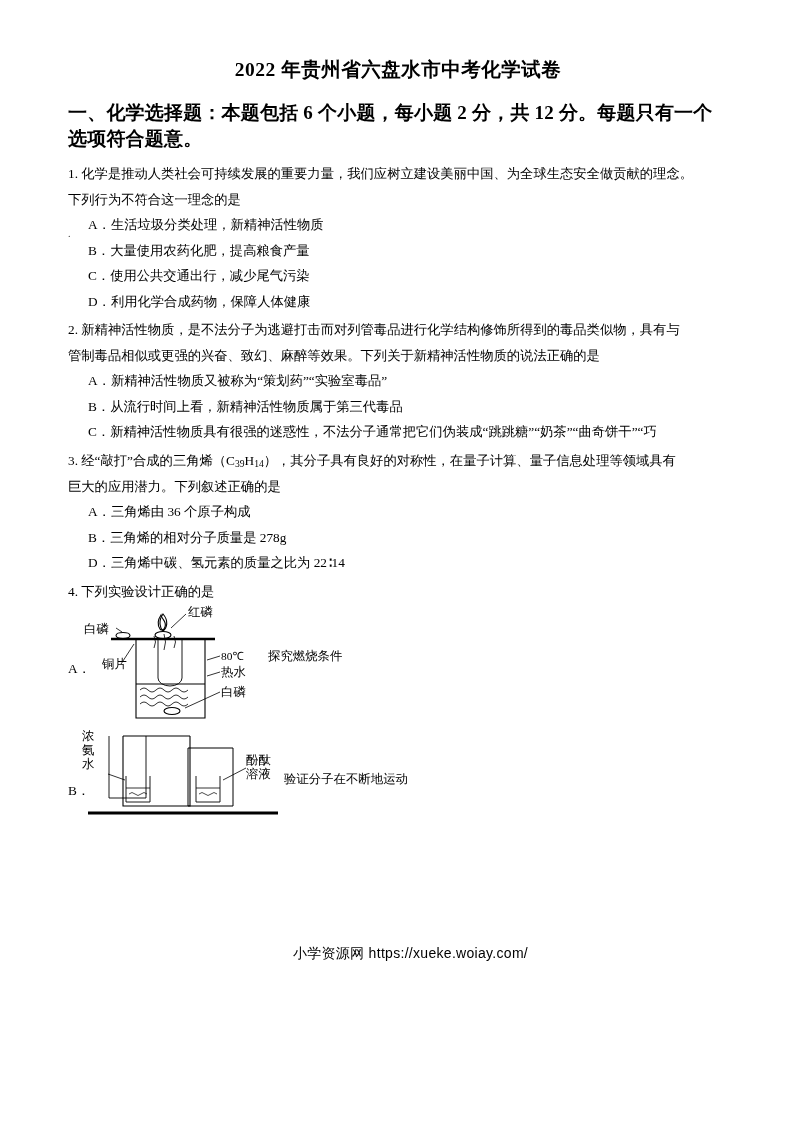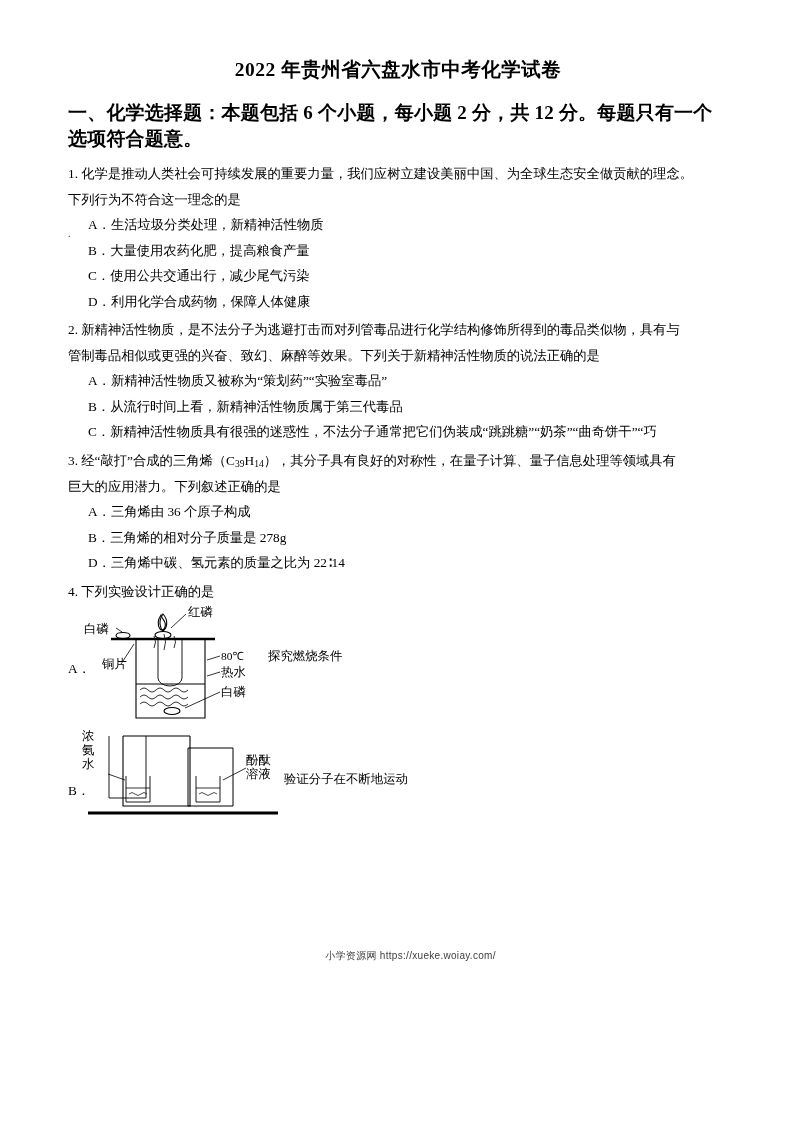--- a/index.html
+++ b/index.html
@@ -77,22 +77,22 @@
   }
   .fig-text.small {
     font-size: 11.4px;
   }
   .watermark {
     position: absolute;
     left: 0;
     right: 0;
     bottom: 28px;
     text-align: center;
-    font-size: 10px;
-    color: #404040;
+    font-size: 14px;
+    color: #000000;
     font-family: "Liberation Sans", sans-serif;
     letter-spacing: 0.3px;
     padding-left: 28px;
   }
   .dotmark {
     position: absolute;
     font-size: 10px;
     color: #333;
   }
 </style>

